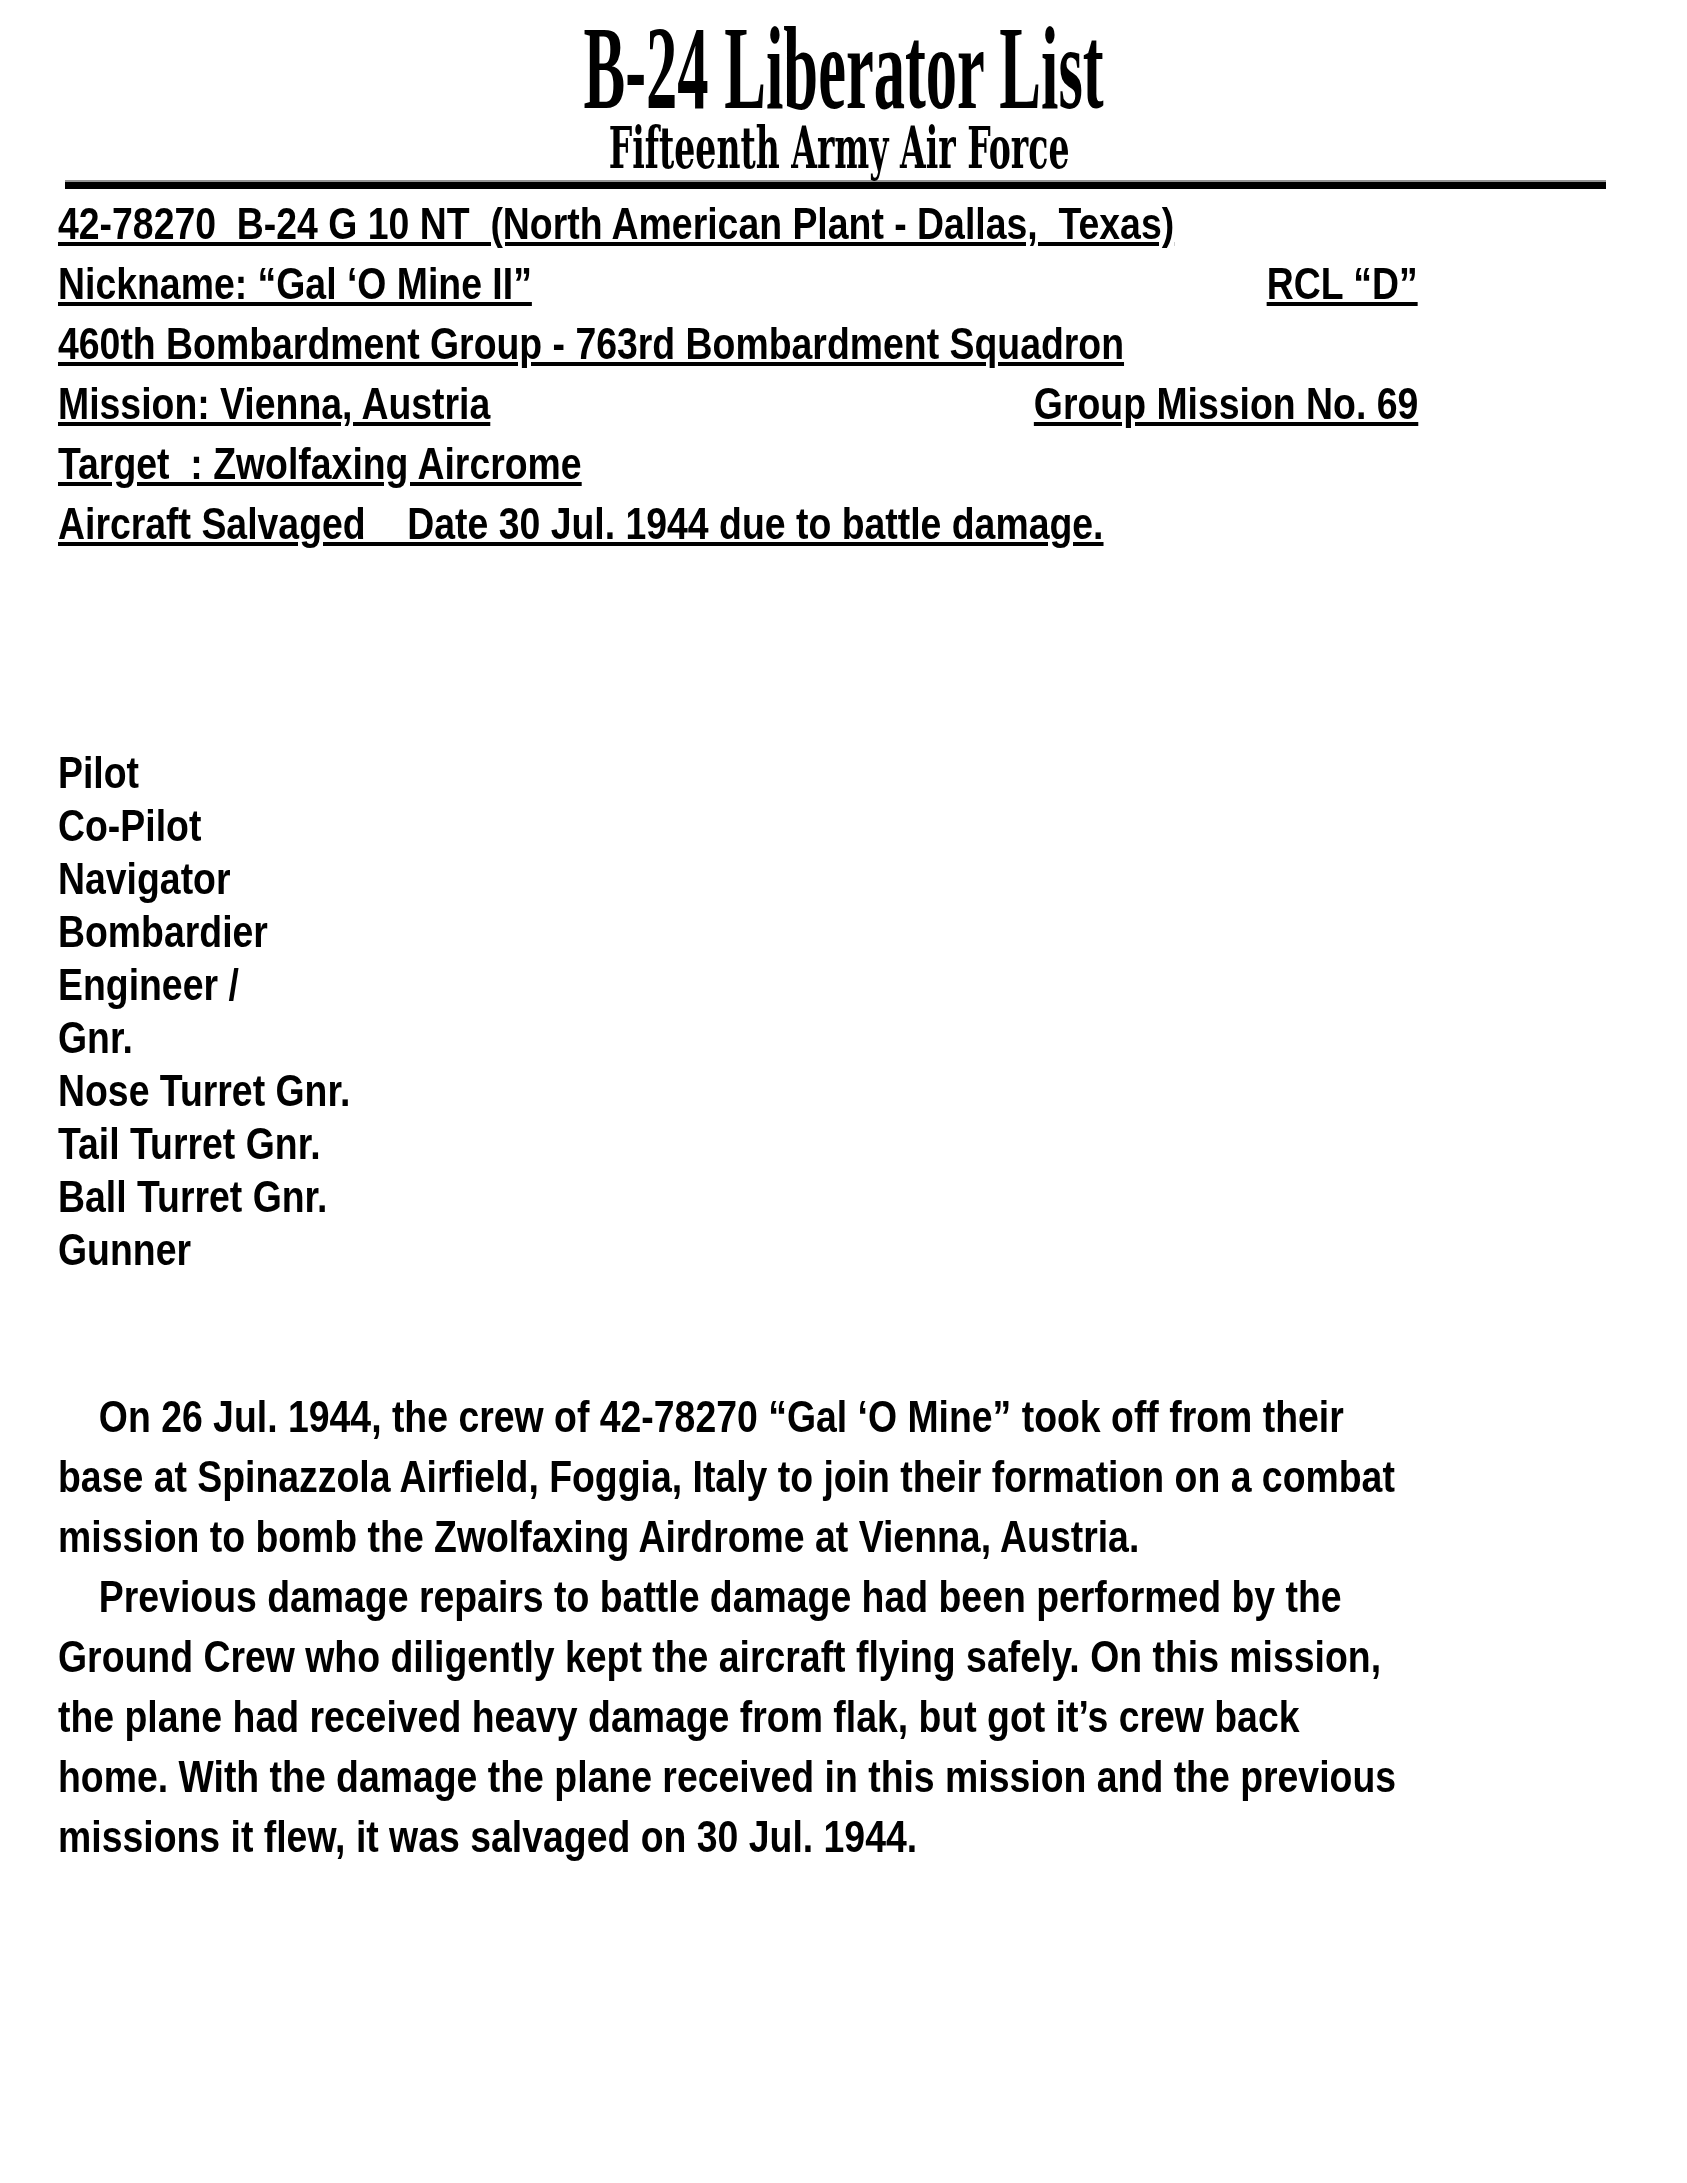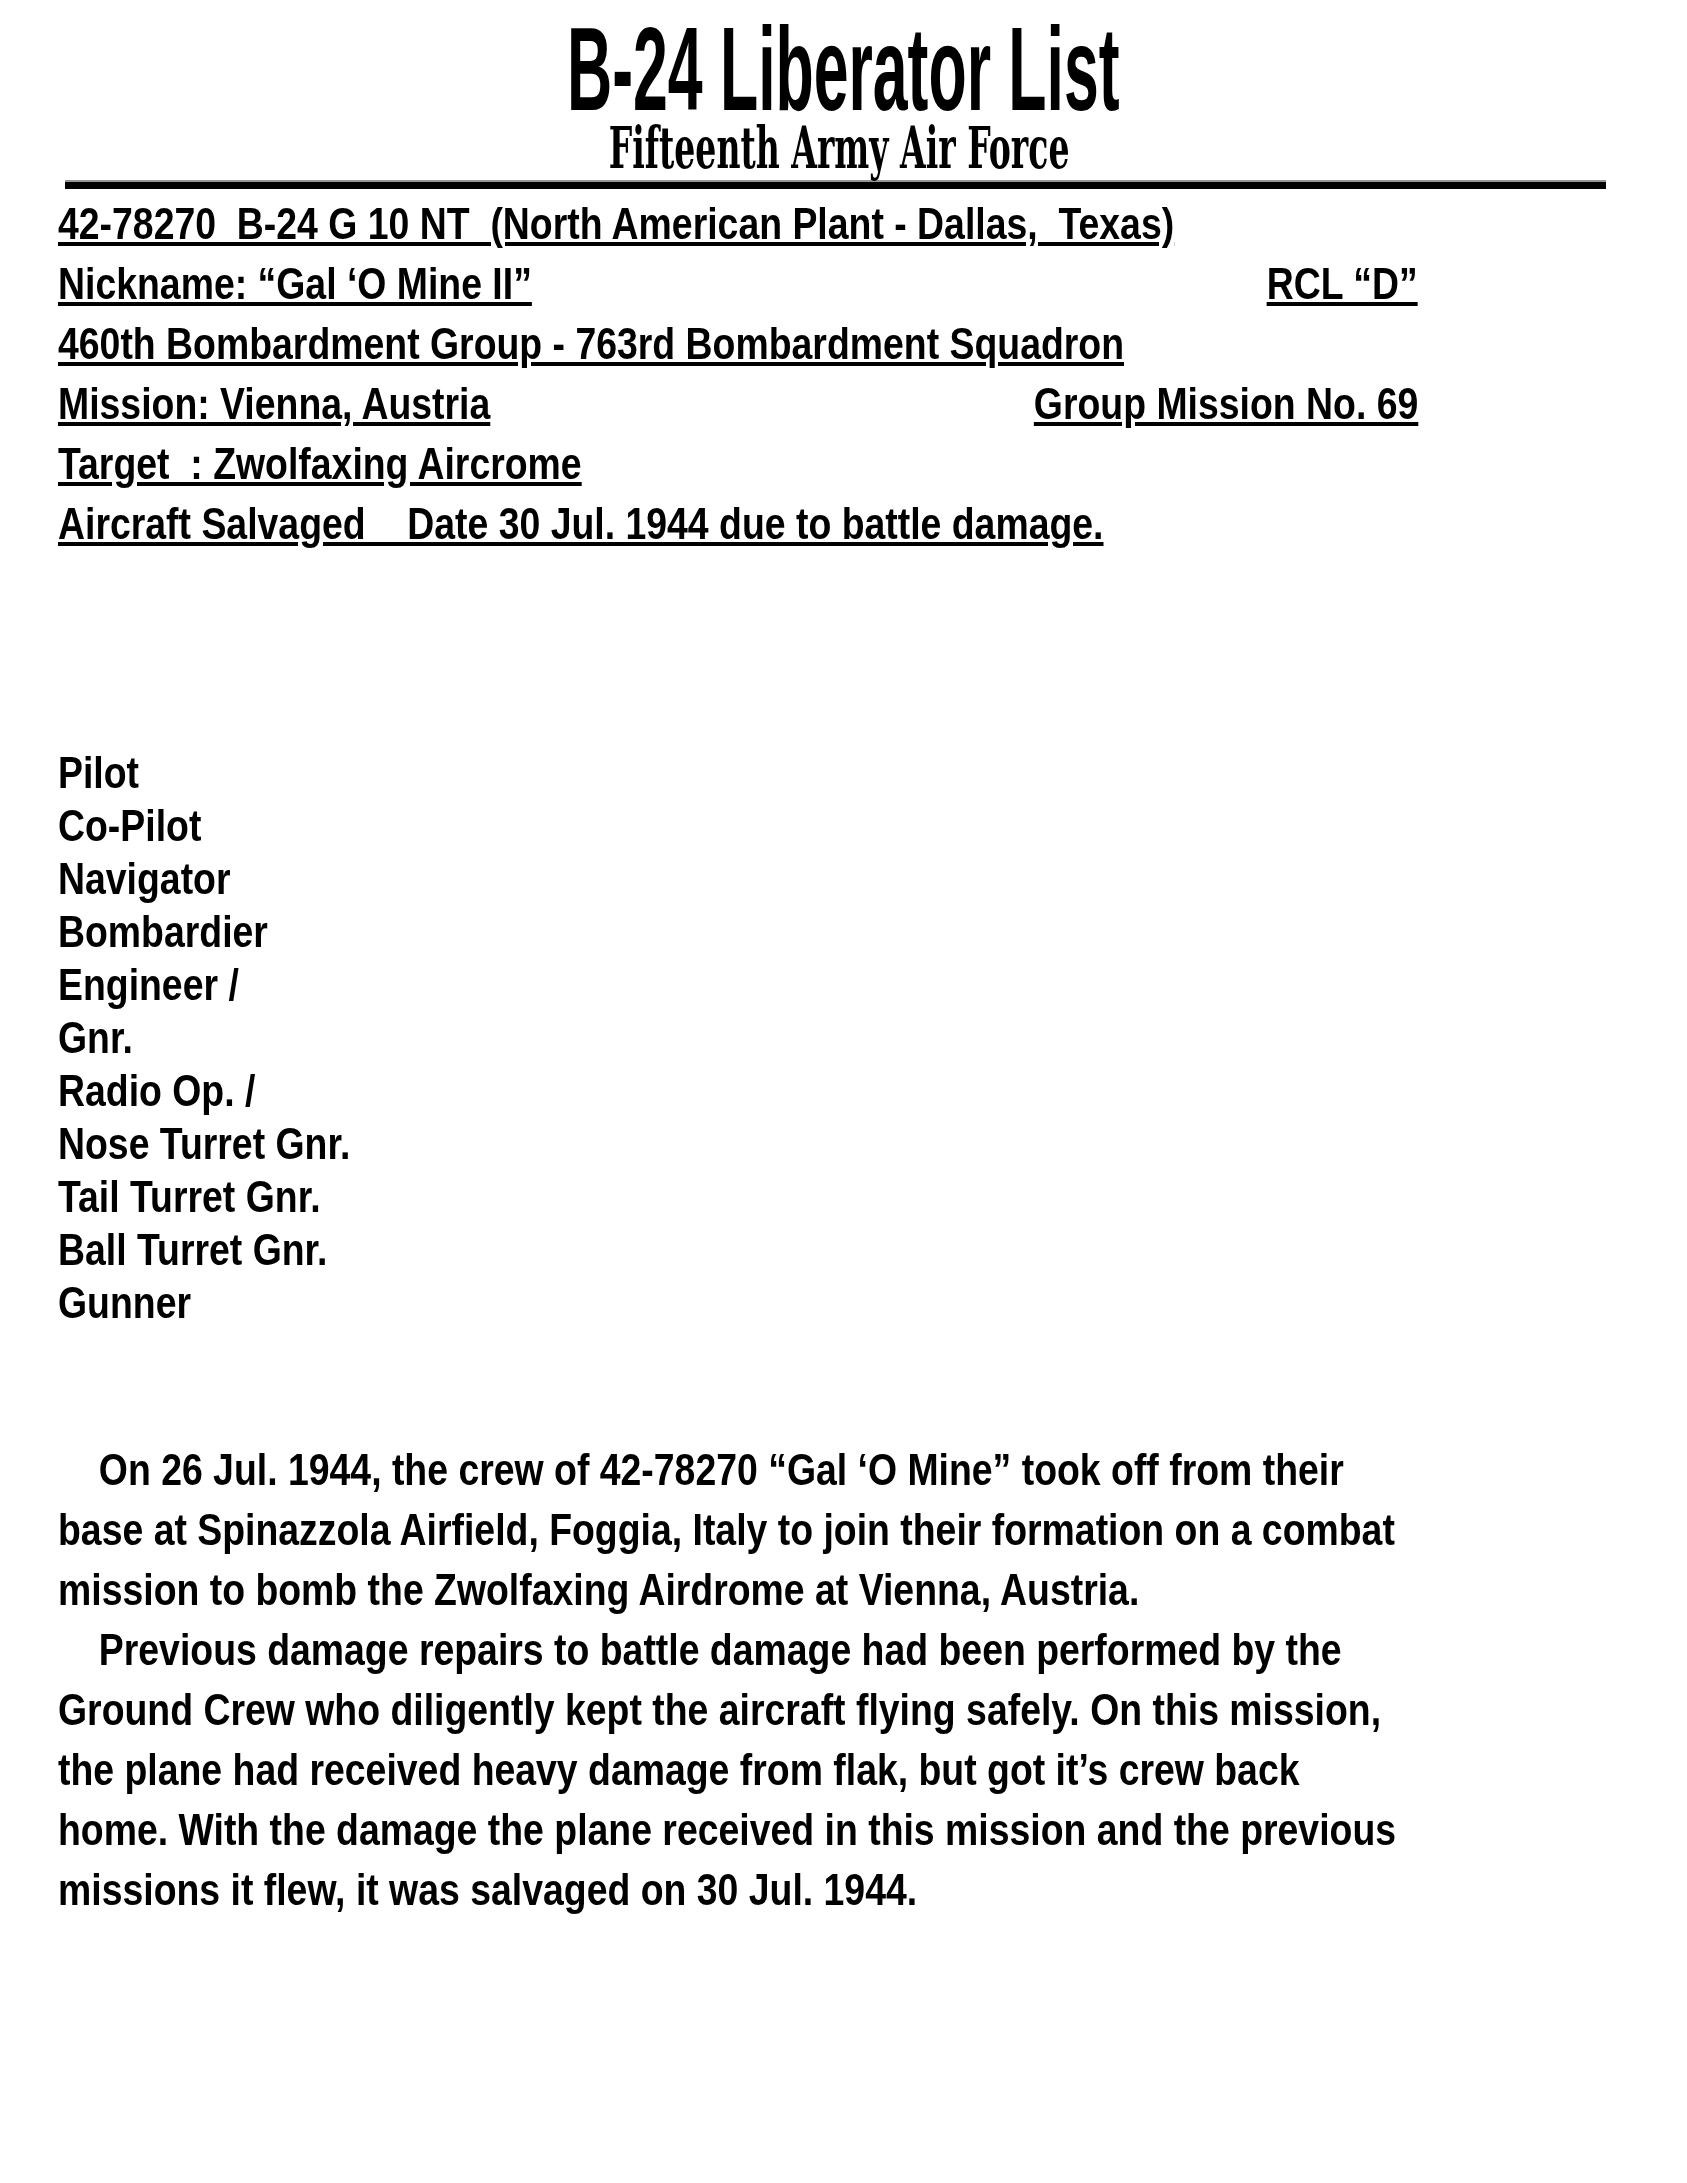--- a/index.html
+++ b/index.html
@@ -12,21 +12,21 @@
     color: var(--text, #000000);
     overflow: hidden;
     font-family: "Liberation Sans", sans-serif;
     font-weight: 700;
   }
 
   
   header { padding-top: 8px; text-align: center; }
   h1 {
     margin: 0;
-    font-family: Liberation Sans, sans-serif;
+    font-family: Liberation Serif, serif;
     font-weight: 700;
     font-size: 118px;
     line-height: 122px;
   }
   h1 > span { display: inline-block; transform: scaleX(0.53); white-space: pre; }
   h2 {
     margin: -13.2px 8px 0 0;
     font-family: "DejaVu Serif", serif;
     font-weight: 700;
     font-size: 57px;
@@ -127,23 +127,20 @@
     <div class="row">
         <span class="cx">Bombardier</span>
       </div>
     <div class="row">
         <span class="cx">Engineer /</span>
       </div>
     <div class="row">
         <span class="cx">Gnr.</span>
       </div>
     <div class="row">
-        <span class="cx">Radio Op. /</span>
-      </div>
-    <div class="row">
         <span class="cx">Nose Turret Gnr.</span>
       </div>
     <div class="row">
         <span class="cx">Tail Turret Gnr.</span>
       </div>
     <div class="row">
         <span class="cx">Ball Turret Gnr.</span>
       </div>
     <div class="row">
         <span class="cx">Gunner</span>

